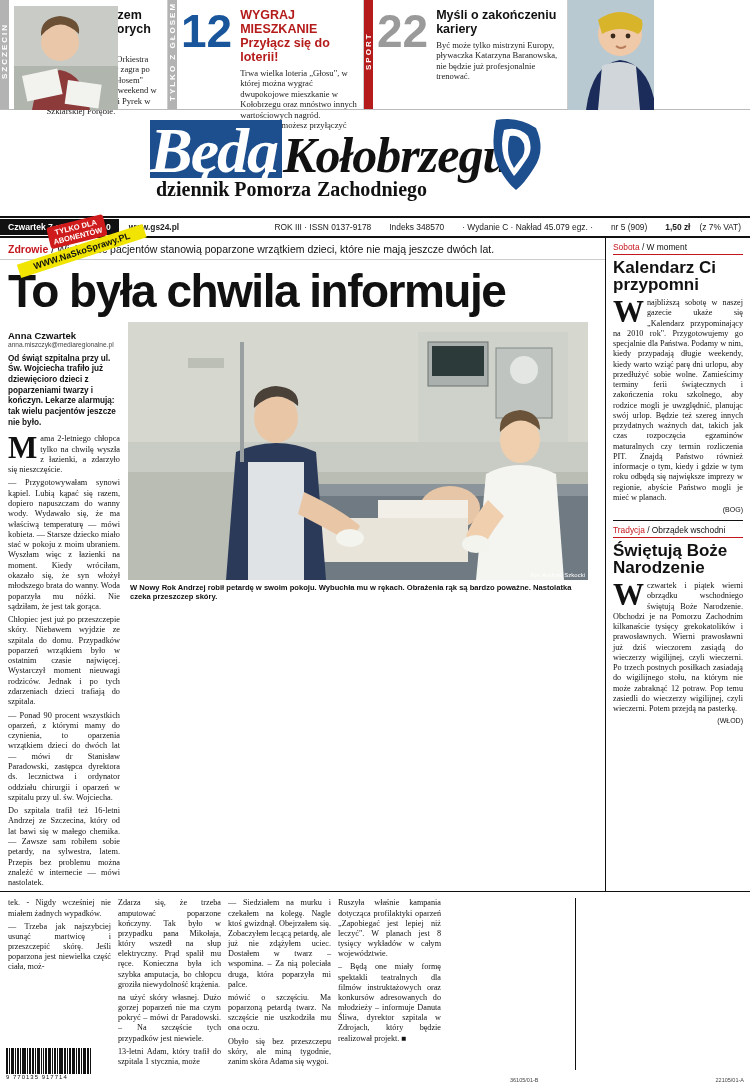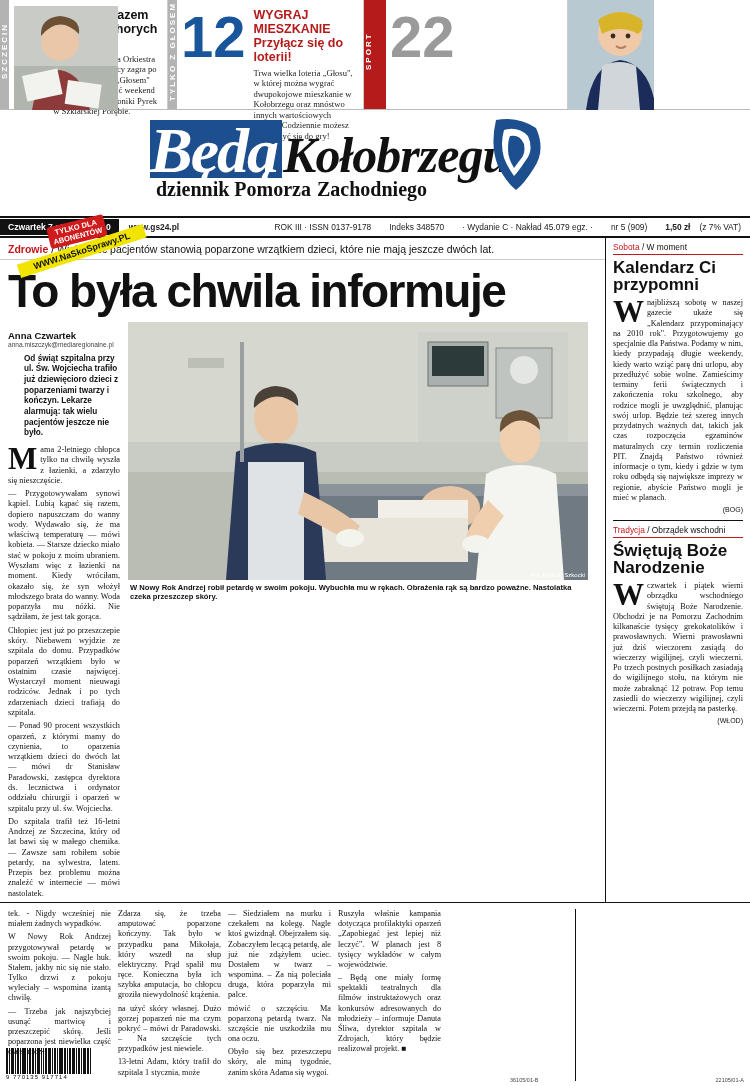--- a/index.html
+++ b/index.html
@@ -19,21 +19,21 @@
   .promo-side {
     width:22px; background:#b3b3b3; color:#fff;
     writing-mode:vertical-rl; transform:rotate(180deg);
     font-family:"Liberation Sans", sans-serif;
     font-size:8px; letter-spacing:2px; text-align:center;
     padding-top:6px; font-weight:bold;
   }
   .promo-side.red { background:#b51b1b; }
   .promo-num {
     font-family:"Liberation Sans", sans-serif;
-    font-size:58px; font-weight:bold; color:#9a9a9a;
+    font-size:46px; font-weight:bold; color:#9a9a9a;
     line-height:1; padding:8px 6px 0 4px;
   }
   .promo-num.blue { color:#18559b; }
   .promo-num.gray2 { color:#9a9a9a; }
   .promo-body { padding:8px 6px 0 2px; }
   .promo-title {
     font-family:"Liberation Sans", sans-serif;
     font-weight:bold; font-size:12.5px; line-height:1.12; margin-bottom:4px;
   }
   .promo-title.red { color:#b51b1b; }
@@ -103,21 +103,21 @@
   .headline {
     font-family:"Liberation Sans", sans-serif; font-weight:bold;
     font-size:46px; letter-spacing:-1.5px; color:#111;
     padding:10px 8px 8px; line-height:0.95;
   }
 
   .lead-wrap { display:flex; }
   .lead-left { width:128px; padding:0 8px; }
   .byline { font-family:"Liberation Sans",sans-serif; font-weight:bold; font-size:9.5px; margin-top:8px;}
   .byline-mail { font-family:"Liberation Sans",sans-serif; font-size:6.6px; color:#444; margin-bottom:6px;}
-  .lead-bold { font-family:"Liberation Sans",sans-serif; font-weight:bold; font-size:8.2px; line-height:1.3; margin-bottom:6px;margin-left:16px;}
+  .lead-bold { font-family:"Liberation Sans",sans-serif; font-weight:bold; font-size:8.2px; line-height:1.3; margin-bottom:6px;}
   .body-col { font-size:8.3px; line-height:1.24; text-align:justify; hyphens:auto; }
   .body-col p { margin:0 0 3px; }
   .dropcap::first-letter {
     float:left; font-size:31px; line-height:0.8; font-weight:bold; padding-right:3px; padding-top:2px;
     font-family:"Liberation Serif", serif;
   }
 
   .lead-photo { width:460px; height:258px; position:relative; overflow:hidden; }
   .photo-credit {
     position:absolute; right:3px; bottom:2px; color:#fff; font-size:6px;
@@ -179,20 +179,24 @@
       <div class="promo-num blue">12</div>
       <div class="promo-body">
         <div class="promo-title red">WYGRAJ MIESZKANIE Przyłącz się do loterii!</div>
         <div class="promo-text">Trwa wielka loteria „Głosu", w której można wygrać dwupokojowe mieszkanie w Kołobrzegu oraz mnóstwo innych wartościowych nagród. Codziennie możesz przyłączyć się do gry!</div>
       </div>
     </div>
 
     <div class="promo-cell p3">
       <div class="promo-side red">SPORT</div>
       <div class="promo-num gray2">22</div>
+      <div class="promo-body">
+        <div class="promo-title">Myśli o zakończeniu kariery</div>
+        <div class="promo-text">Być może tylko mistrzyni Europy, pływaczka Katarzyna Baranowska, nie będzie już profesjonalnie trenować.</div>
+      </div>
     </div>
 
     <div class="promo-photo">
       <svg width="96" height="110" viewBox="0 0 96 110">
         <rect width="96" height="110" fill="#b9c9d2"></rect>
         <circle cx="52" cy="34" r="22" fill="#f0c9a8"></circle>
         <path d="M30 20 q22 -16 44 0 q2 10 -4 14 q-18 -10 -36 0 z" fill="#d8b42a"></path>
         <path d="M18 110 q6 -46 34 -50 q30 4 36 50 z" fill="#1b2b5a"></path>
         <path d="M34 66 q18 -8 34 0 l4 44 h-42 z" fill="#d0d6da"></path>
         <circle cx="45" cy="36" r="2.4" fill="#3a2a1c"></circle>
@@ -338,21 +342,20 @@
       </div>
       <div class="rail-head">Świętują Boże Narodzenie</div>
       <div class="rail-body dropcap">W czwartek i piątek wierni obrządku wschodniego świętują Boże Narodzenie. Obchodzi je na Pomorzu Zachodnim kilkanaście tysięcy grekokatolików i prawosławnych. Wierni prawosławni już dziś wieczorem zasiądą do wieczerzy wigilijnej, czyli wieczerni. Po trzech postnych posiłkach zasiadają do wigilijnego stołu, na którym nie może zabraknąć 12 potraw. Pop temu zasiedli do wieczerzy wigilijnej, czyli wieczerni. Potem przejdą na pasterkę.</div>
       <div class="rail-sign">(WŁOD)</div>
     </div>
   </div>
 
   <div class="cols">
     <div class="col">
       <p>tek. - Nigdy wcześniej nie miałem żadnych wypadków.</p>
-      <p>W Nowy Rok Andrzej przygotowywał petardę w swoim pokoju. — Nagle huk. Stałem, jakby nic się nie stało. Tylko drzwi z pokoju wyleciały – wspomina izantą chwilę.</p>
       <p>— Trzeba jak najszybciej usunąć martwicę i przeszczepić skórę. Jeśli poparzona jest niewielka część ciała, moż-</p>
     </div>
     <div class="col">
       <p>Zdarza się, że trzeba amputować poparzone kończyny. Tak było w przypadku pana Mikołaja, który wszedł na słup elektryczny. Prąd spalił mu ręce. Konieczna była ich szybka amputacja, bo chłopcu groziła niewydolność krążenia.</p>
       <p>na użyć skóry własnej. Dużo gorzej poparzeń nie ma czym pokryć – mówi dr Paradowski. – Na szczęście tych przypadków jest niewiele.</p>
       <p>13-letni Adam, który trafił do szpitala 1 stycznia, może</p>
     </div>
     <div class="col">
       <p>— Siedziałem na murku i czekałem na kolegę. Nagle ktoś gwizdnął. Obejrzałem się. Zobaczyłem lecącą petardę, ale już nie zdążyłem uciec. Dostałem w twarz – wspomina. – Za nią poleciała druga, która poparzyła mi palce.</p>
       <p>mówić o szczęściu. Ma poparzoną petardą twarz. Na szczęście nie uszkodziła mu ona oczu.</p>

